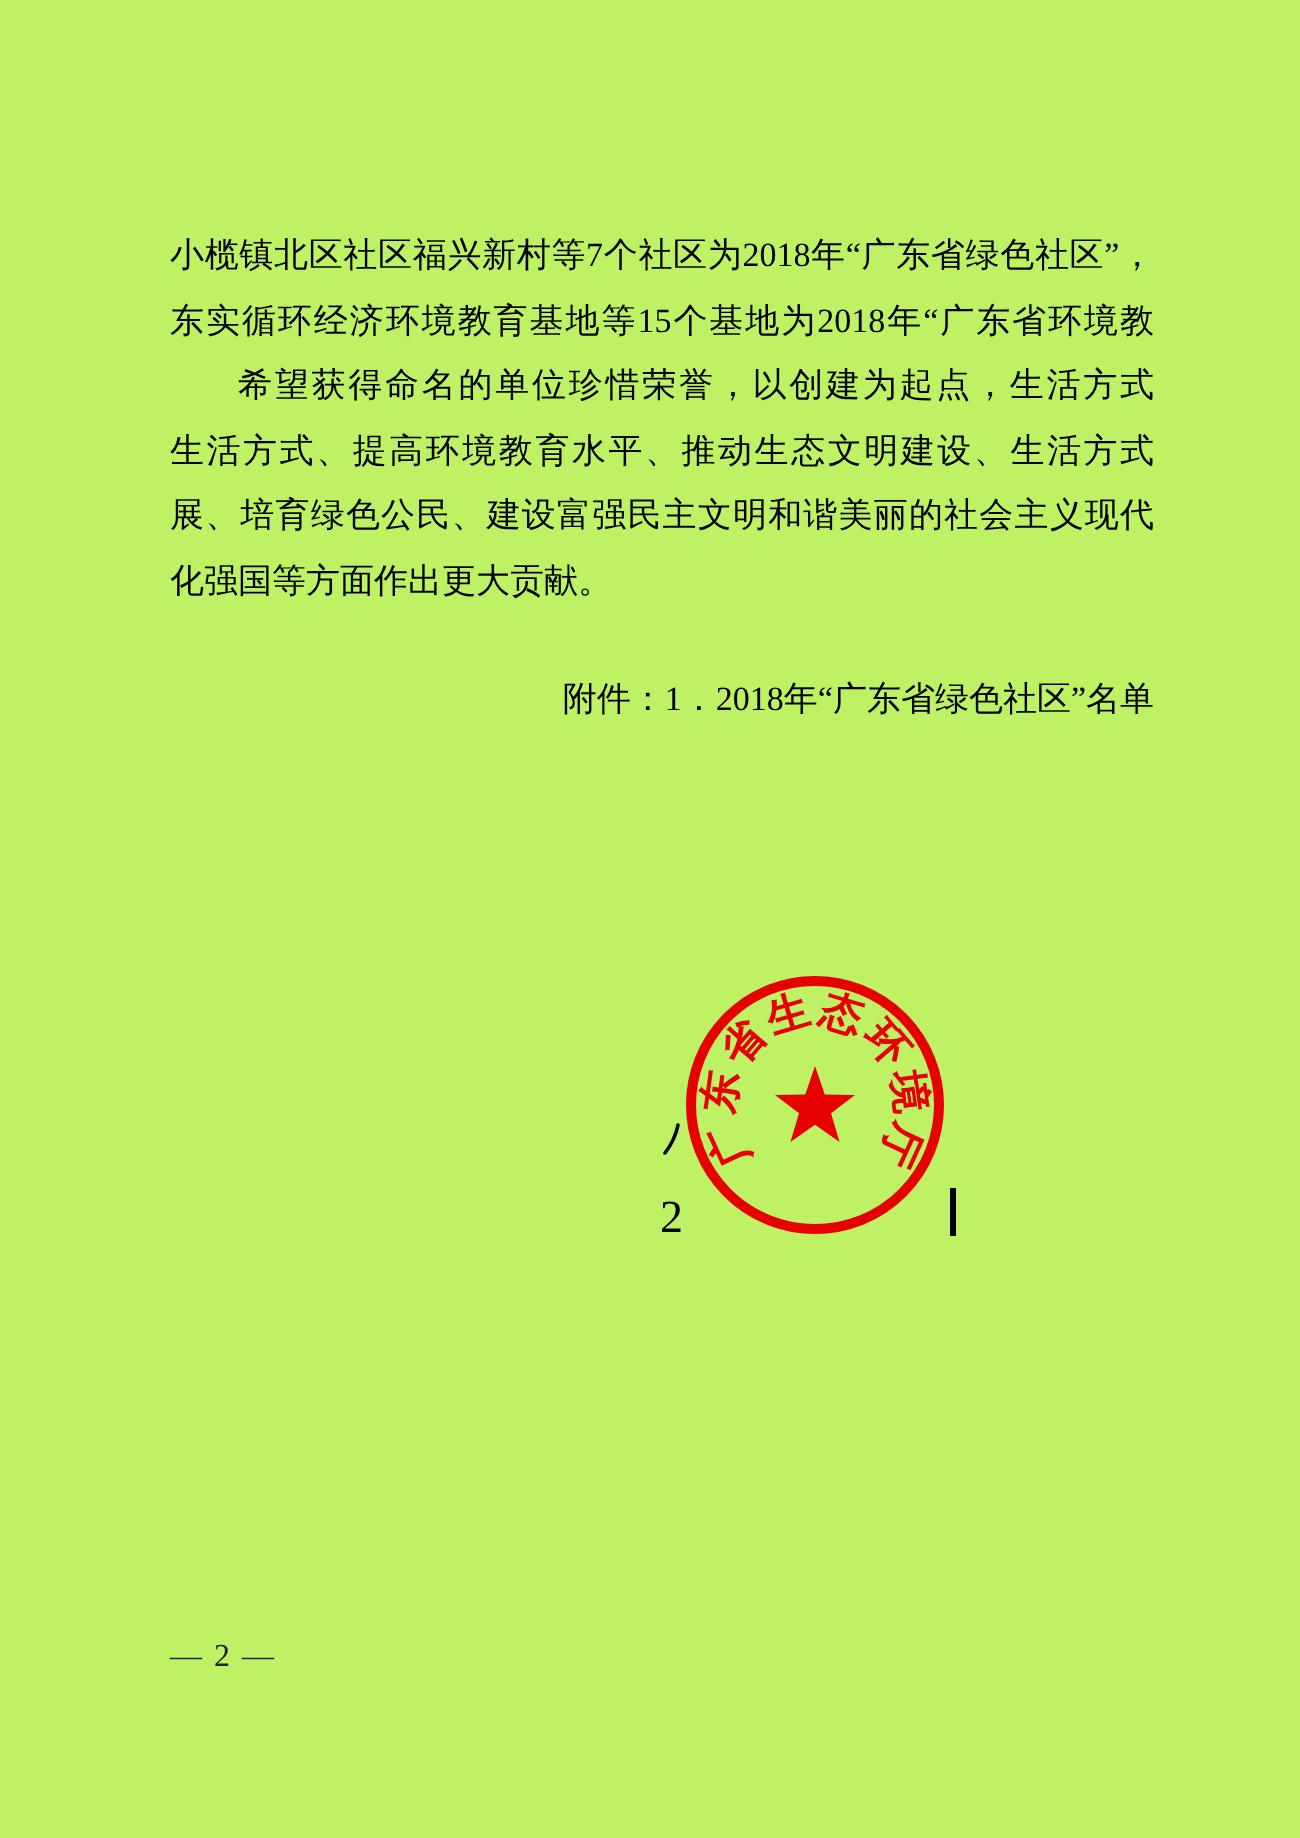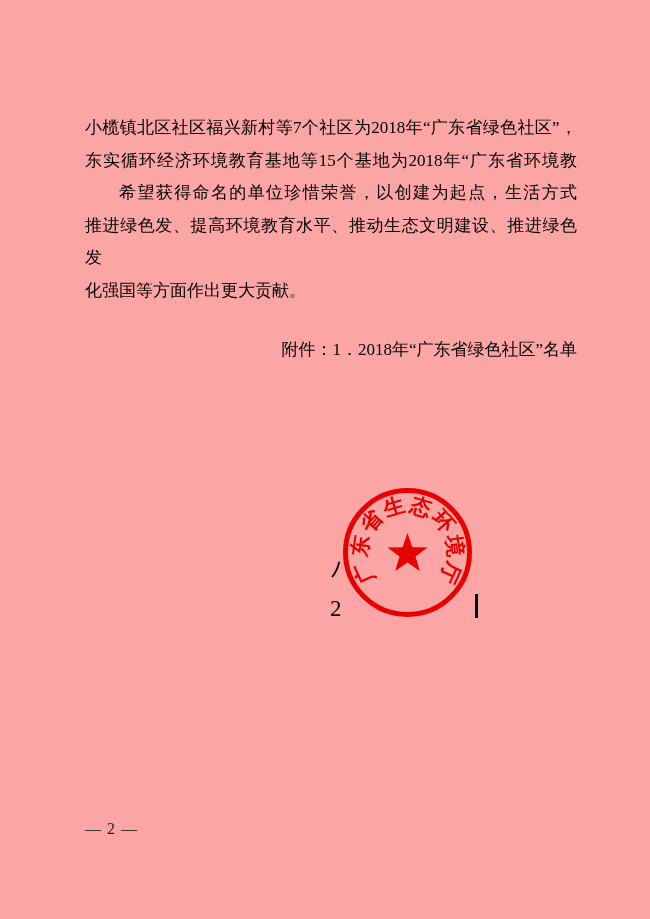--- a/index.html
+++ b/index.html
@@ -6,21 +6,21 @@
   body {
     width: 650px;
     height: 919px;
     background: #ffffff;
     font-family: "Liberation Serif", "DejaVu Serif", serif;
   }
   .page {
     position: relative;
     width: 650px;
     height: 919px;
-    background: #fca5a5;
+    background: #bef264;
     overflow: hidden;
   }
 
   
   .text-col {
     position: absolute;
     left: 85px;
     top: 112px;
     width: 492px;
     font-size: 17px;
@@ -100,21 +100,22 @@
 </style>
 </head>
 <body>
 
 <div class="page">
 
   <div class="text-col">
     <div class="line full">小榄镇北区社区福兴新村等7个社区为2018年“广东省绿色社区”，</div>
     <div class="line full">东实循环经济环境教育基地等15个基地为2018年“广东省环境教</div>
     <div class="line full indent">希望获得命名的单位珍惜荣誉，以创建为起点，生活方式</div>
-    <div class="line full">推进绿色发、提高环境教育水平、推动生态文明建设、推进绿色发</div>
+    <div class="line full">生活方式、提高环境教育水平、推动生态文明建设、生活方式</div>
+    <div class="line full">展、培育绿色公民、建设富强民主文明和谐美丽的社会主义现代</div>
     <div class="line">化强国等方面作出更大贡献。</div>
 
     <div class="attachments">
       <div class="line att-line-1">附件：1．2018年“广东省绿色社区”名单</div>
     </div>
   </div>
 
   <svg class="seal" viewBox="0 0 135 135" width="135" height="135" style="--seal-color: #e60000;">
     <circle class="seal-ring" cx="67.5" cy="67.5" r="62"></circle>
     <polygon class="seal-star" points="67.5,48 72.4,62.2 87.5,62.5 75.5,71.6 79.8,86 67.5,77.4 55.2,86 59.5,71.6 47.5,62.5 62.6,62.2"></polygon>

